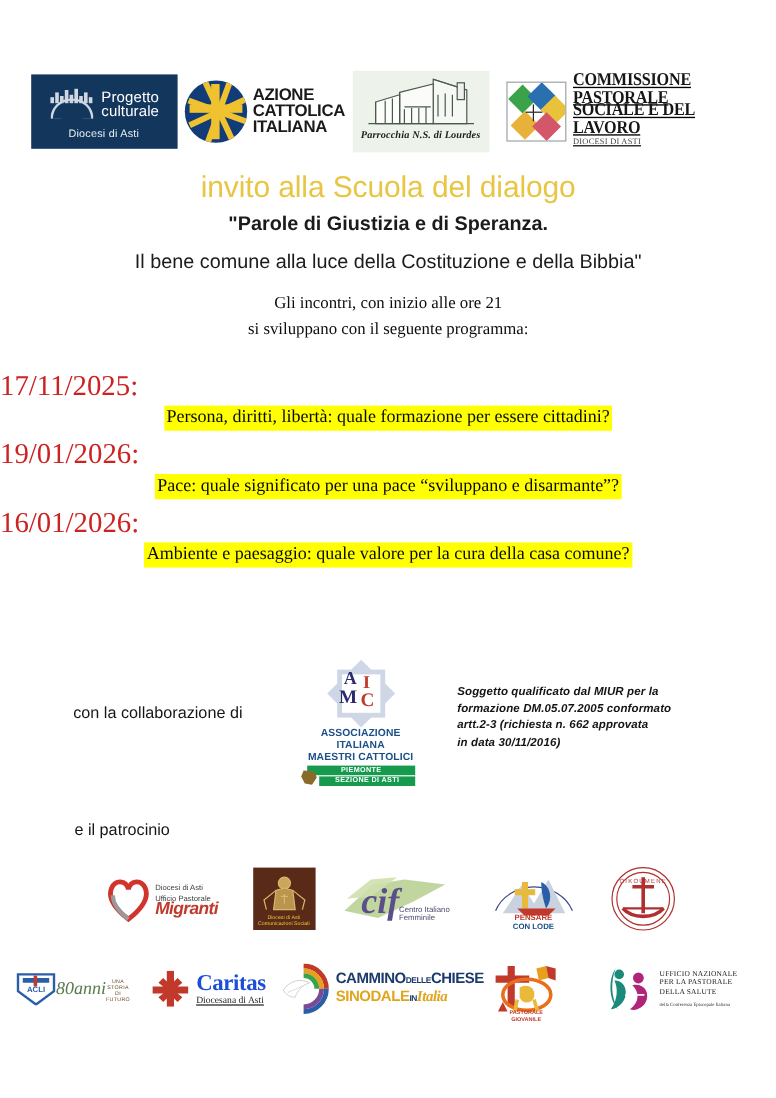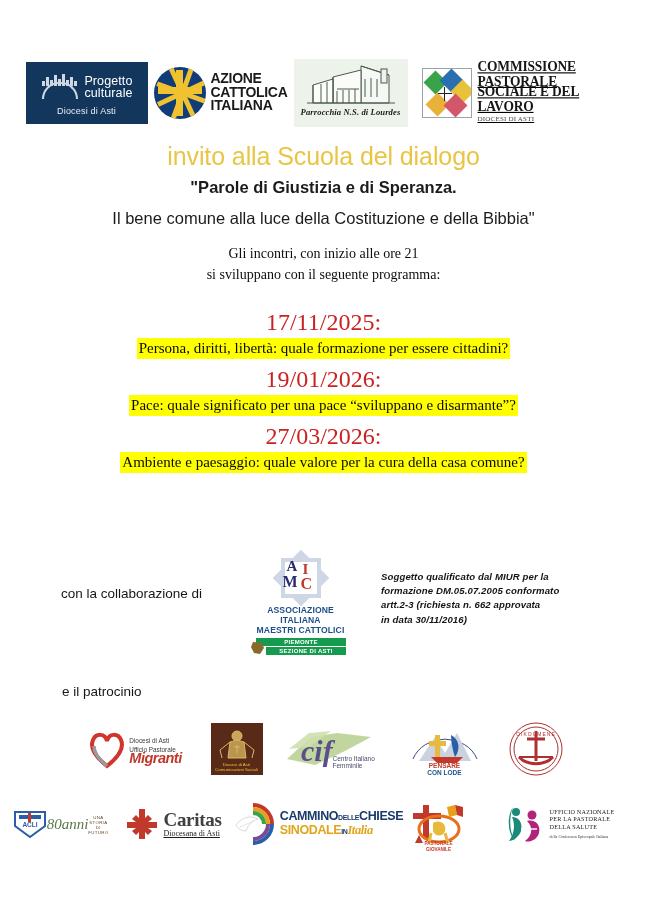--- a/index.html
+++ b/index.html
@@ -140,21 +140,20 @@
     position: absolute; top: 243px; left: 0; width: 647px;
     text-align: center;
     font-family: "Liberation Serif", serif;
     font-size: 14px; color: #0d0d0d; line-height: 21px;
   }
   .intro div { white-space: nowrap; }
 
   
   .program { position: absolute; top: 308px; left: 0; width: 647px; }
   .prog-date {
-    text-align: center;
     font-family: "Liberation Serif", serif;
     font-size: 24px; color: #cc2222; line-height: 28px;
   }
   .prog-topic-wrap { text-align: center; line-height: 22px; margin-top: 1px; }
   .prog-topic {
     display: inline; background: #ffff00;
     font-family: "Liberation Serif", serif;
     font-size: 15px; color: #0b0b0b; padding: 2px 2px 3px 2px;
     box-decoration-break: clone; -webkit-box-decoration-break: clone;
   }
@@ -266,21 +265,21 @@
 
   
   .lg-acli { width: 72px; height: 56px; position: relative; text-align:center;}
   .lg-acli .ashield { width:34px; height:28px; margin:0 auto; position:relative;}
   .lg-acli .a80 { font-family:"Liberation Serif",serif; font-style:italic; font-size:15px; color:#5a7a4a; line-height:13px; margin-top:1px;}
   .lg-acli .asub { font-size:4.4px; color:#6a4a2a; letter-spacing:.3px; margin-top:1px;}
 
   
   .lg-car { width: 112px; height: 44px; display:flex; align-items:center; gap:6px; background:#fff;}
   .lg-car .ccross { width:30px; height:30px; position:relative; flex:0 0 30px;}
-  .lg-car .ctext .c1 { font-family:"Liberation Serif",serif; font-weight:bold; font-size:19px; color:#404040; line-height:19px; letter-spacing:-.3px;}
+  .lg-car .ctext .c1 { font-family:"Liberation Serif",serif; font-weight:bold; font-size:19px; color:#1d4ed8; line-height:19px; letter-spacing:-.3px;}
   .lg-car .ctext .c2 { font-family:"Liberation Serif",serif; font-size:8px; color:#1b1b1b;text-decoration:underline; }
 
   
   .lg-cam { width: 130px; height: 48px; display:flex; align-items:center; gap:4px;}
   .lg-cam .cdove { width:44px; height:42px; position:relative; flex:0 0 44px;}
   .lg-cam .camtxt { line-height:13px;}
   .lg-cam .camtxt .x1 { font-size:12.5px; font-weight:bold; color:#1b3a6b; letter-spacing:-.4px; display:block;}
   .lg-cam .camtxt .x2 { font-size:12.5px; font-weight:bold; color:#e0a51c; letter-spacing:-.4px; display:block;}
   .lg-cam .camtxt .x2 em { font-family:"Liberation Serif",serif; font-style:italic; }
 
@@ -395,21 +394,21 @@
   <div class="program">
     <div class="prog-item">
       <div class="prog-date">17/11/2025:</div>
       <div class="prog-topic-wrap"><span class="prog-topic">Persona, diritti, libertà: quale formazione per essere cittadini?</span></div>
     </div>
     <div class="prog-item">
       <div class="prog-date">19/01/2026:</div>
       <div class="prog-topic-wrap"><span class="prog-topic">Pace: quale significato per una pace “sviluppano e disarmante”?</span></div>
     </div>
     <div class="prog-item">
-      <div class="prog-date">27/03/2026:</div>
+      <div class="prog-date">16/01/2026:</div>
       <div class="prog-topic-wrap"><span class="prog-topic">Ambiente e paesaggio: quale valore per la cura della casa comune?</span></div>
     </div>
   </div>
 
   <div class="collab-label">con la collaborazione di</div>
 
   <div class="aimc">
     <div class="aimc-mark">
       <div class="star"></div>
       <div class="star r"></div>

